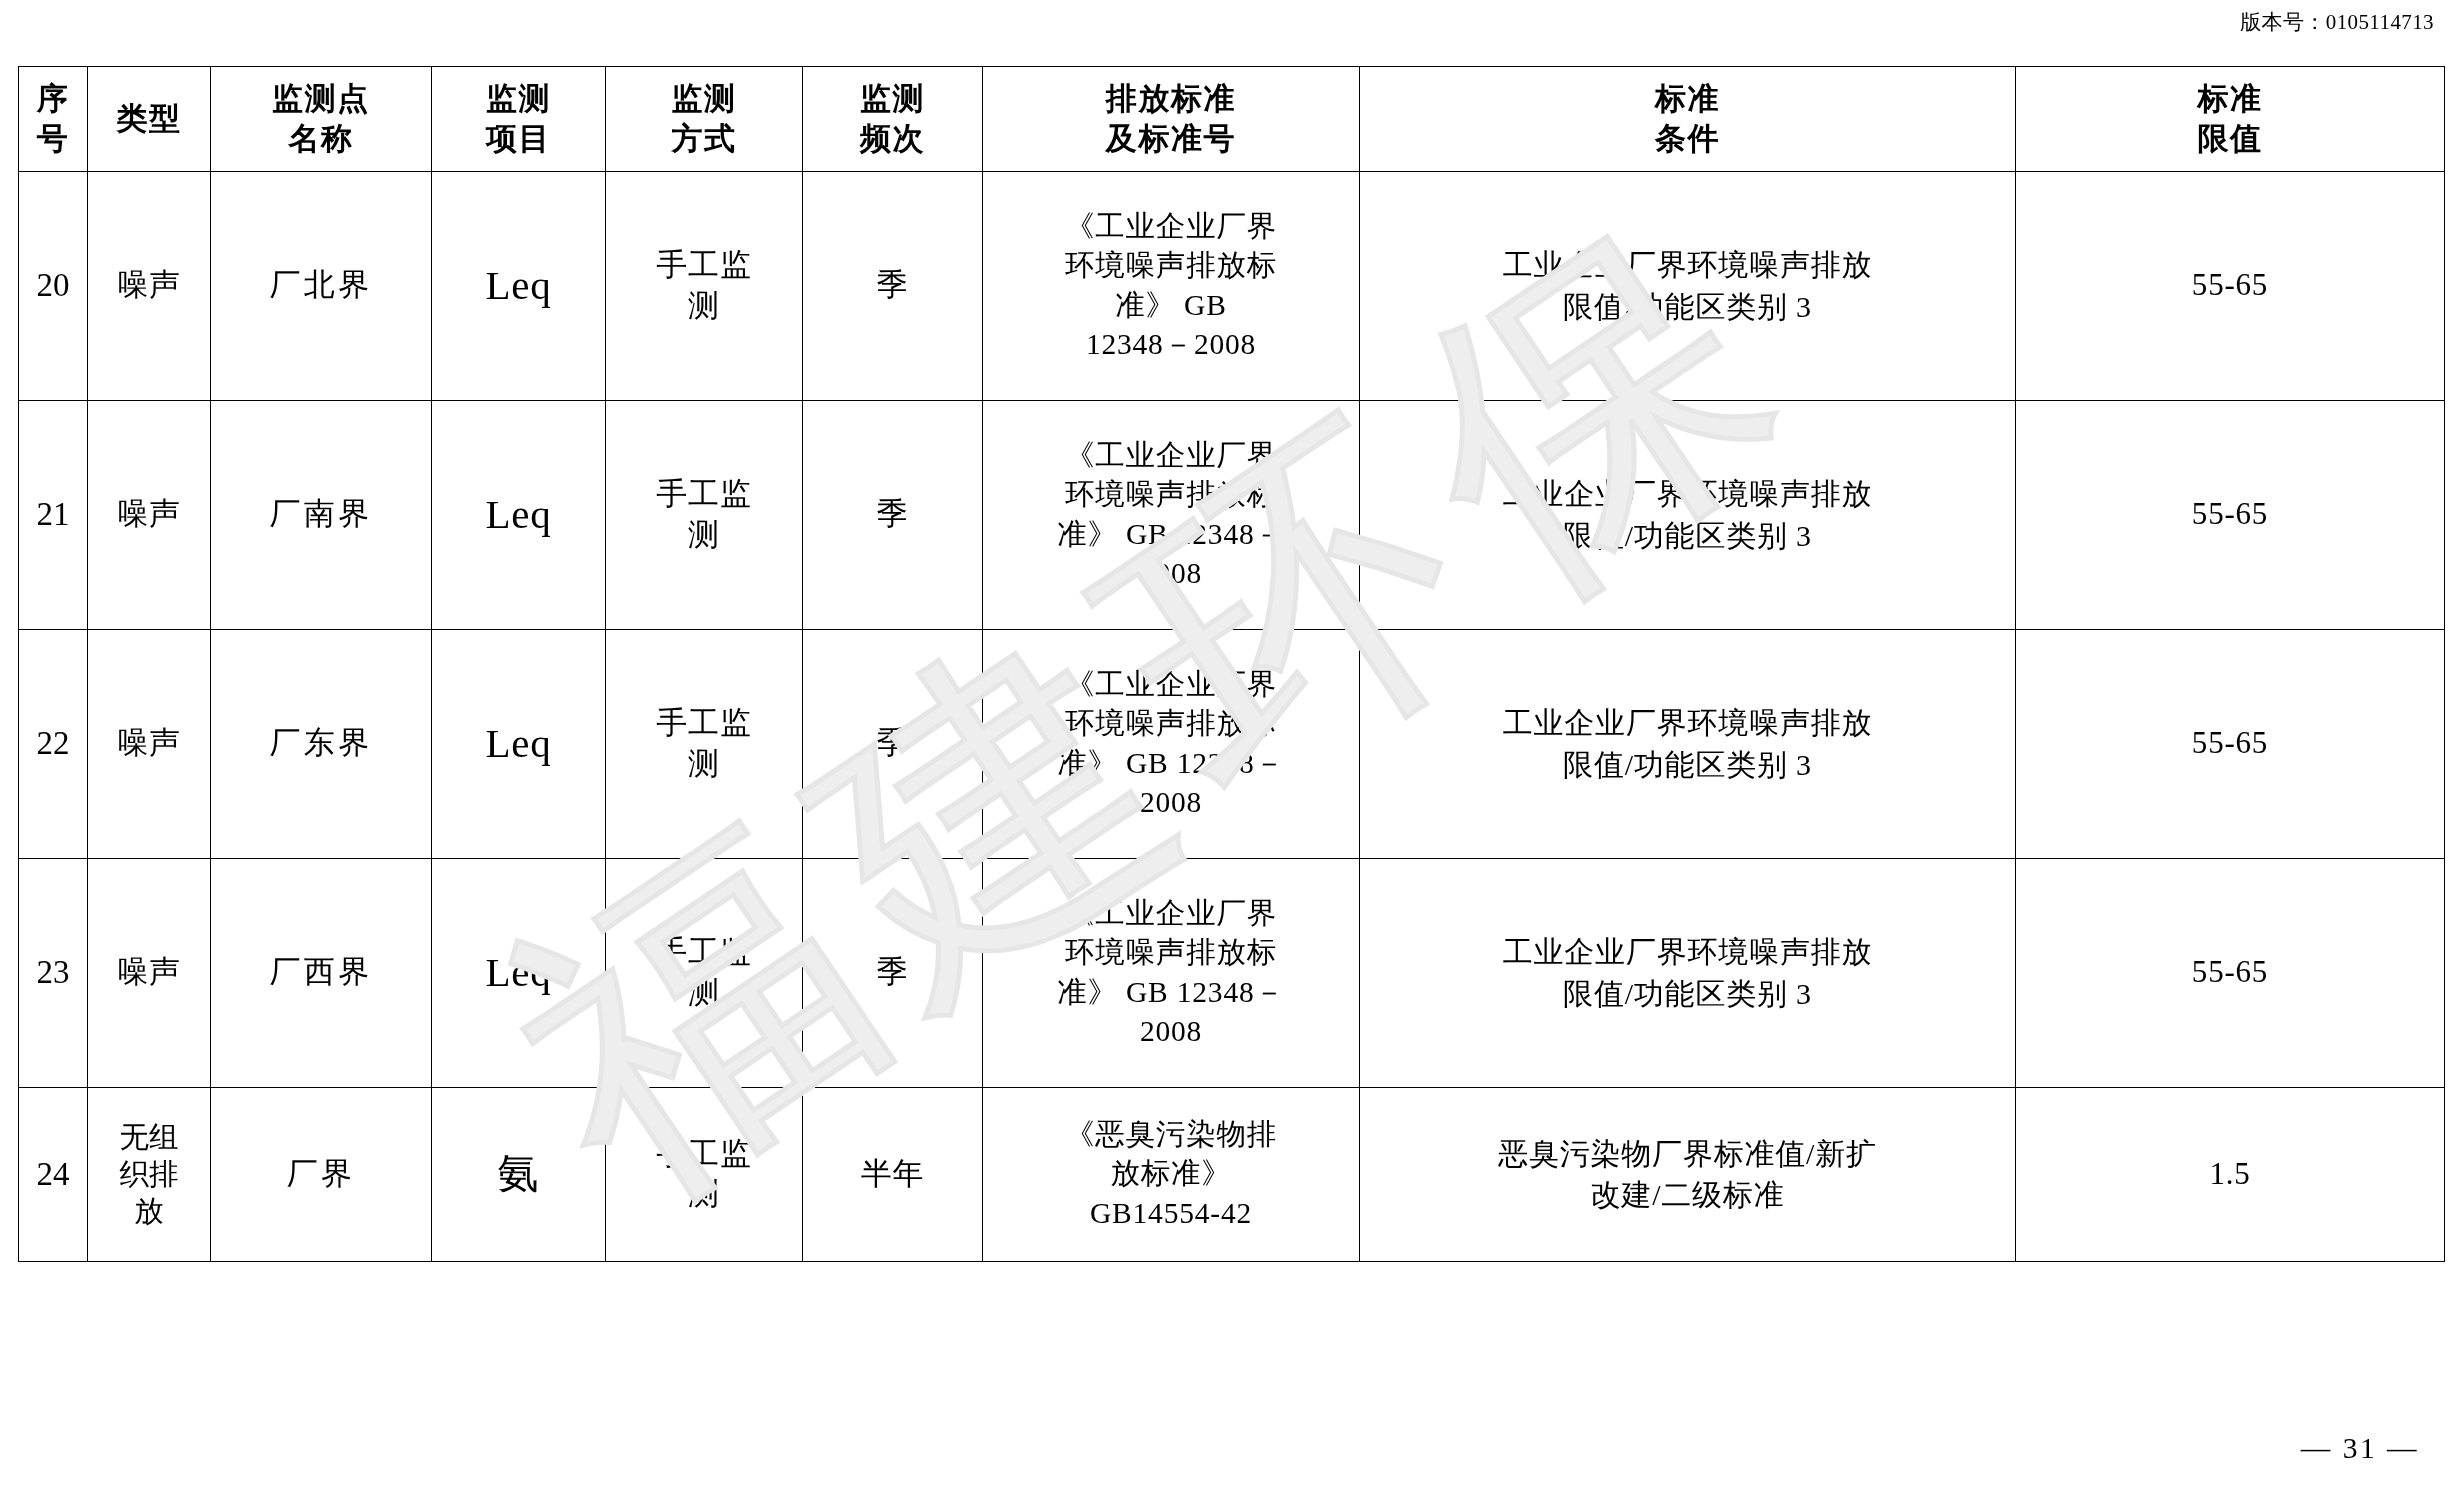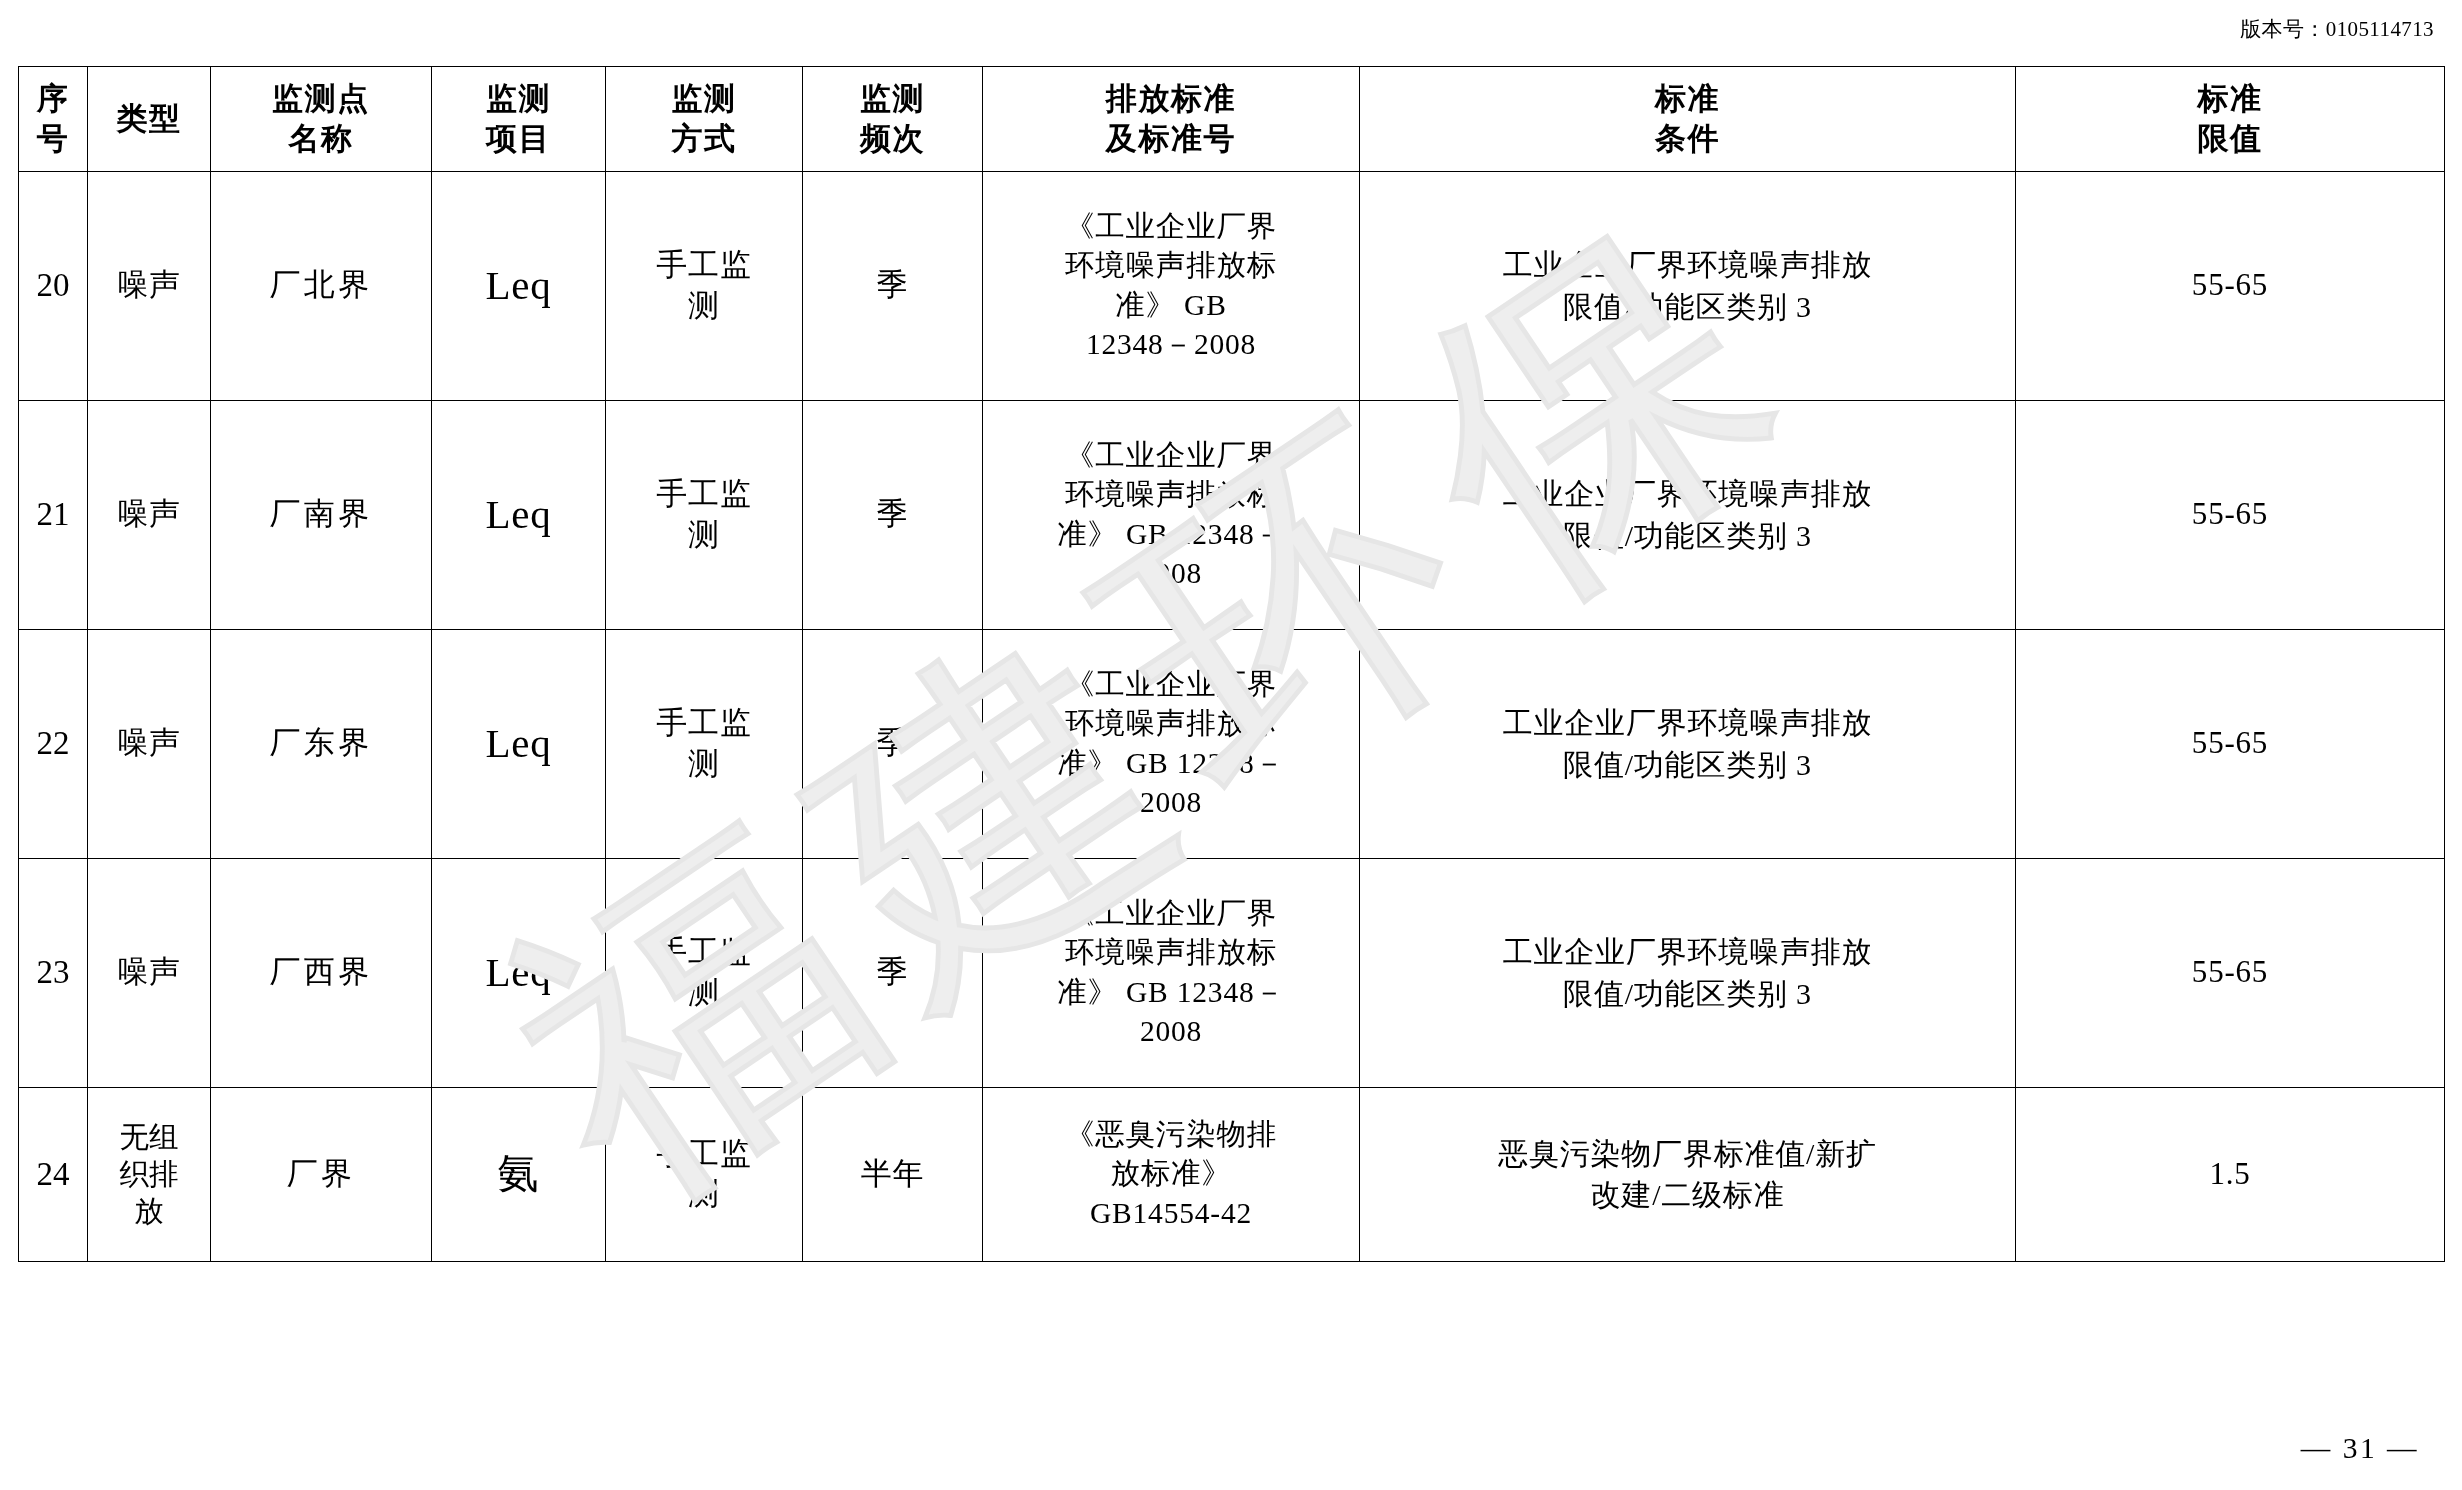--- a/index.html
+++ b/index.html
@@ -18,21 +18,21 @@
   .page {
     position: relative;
     width: 2462px;
     height: 1491px;
     box-sizing: border-box;
     padding: 0;
   }
   
   .version-line {
     position: absolute;
-    top: 15px;
+    top: 8px;
     right: 28px;
     font-size: 21px;
     letter-spacing: 0.4px;
     white-space: nowrap;
     font-family: "Liberation Serif", serif;
   }
   
   .watermark {
     position: absolute;
     left: 0;

